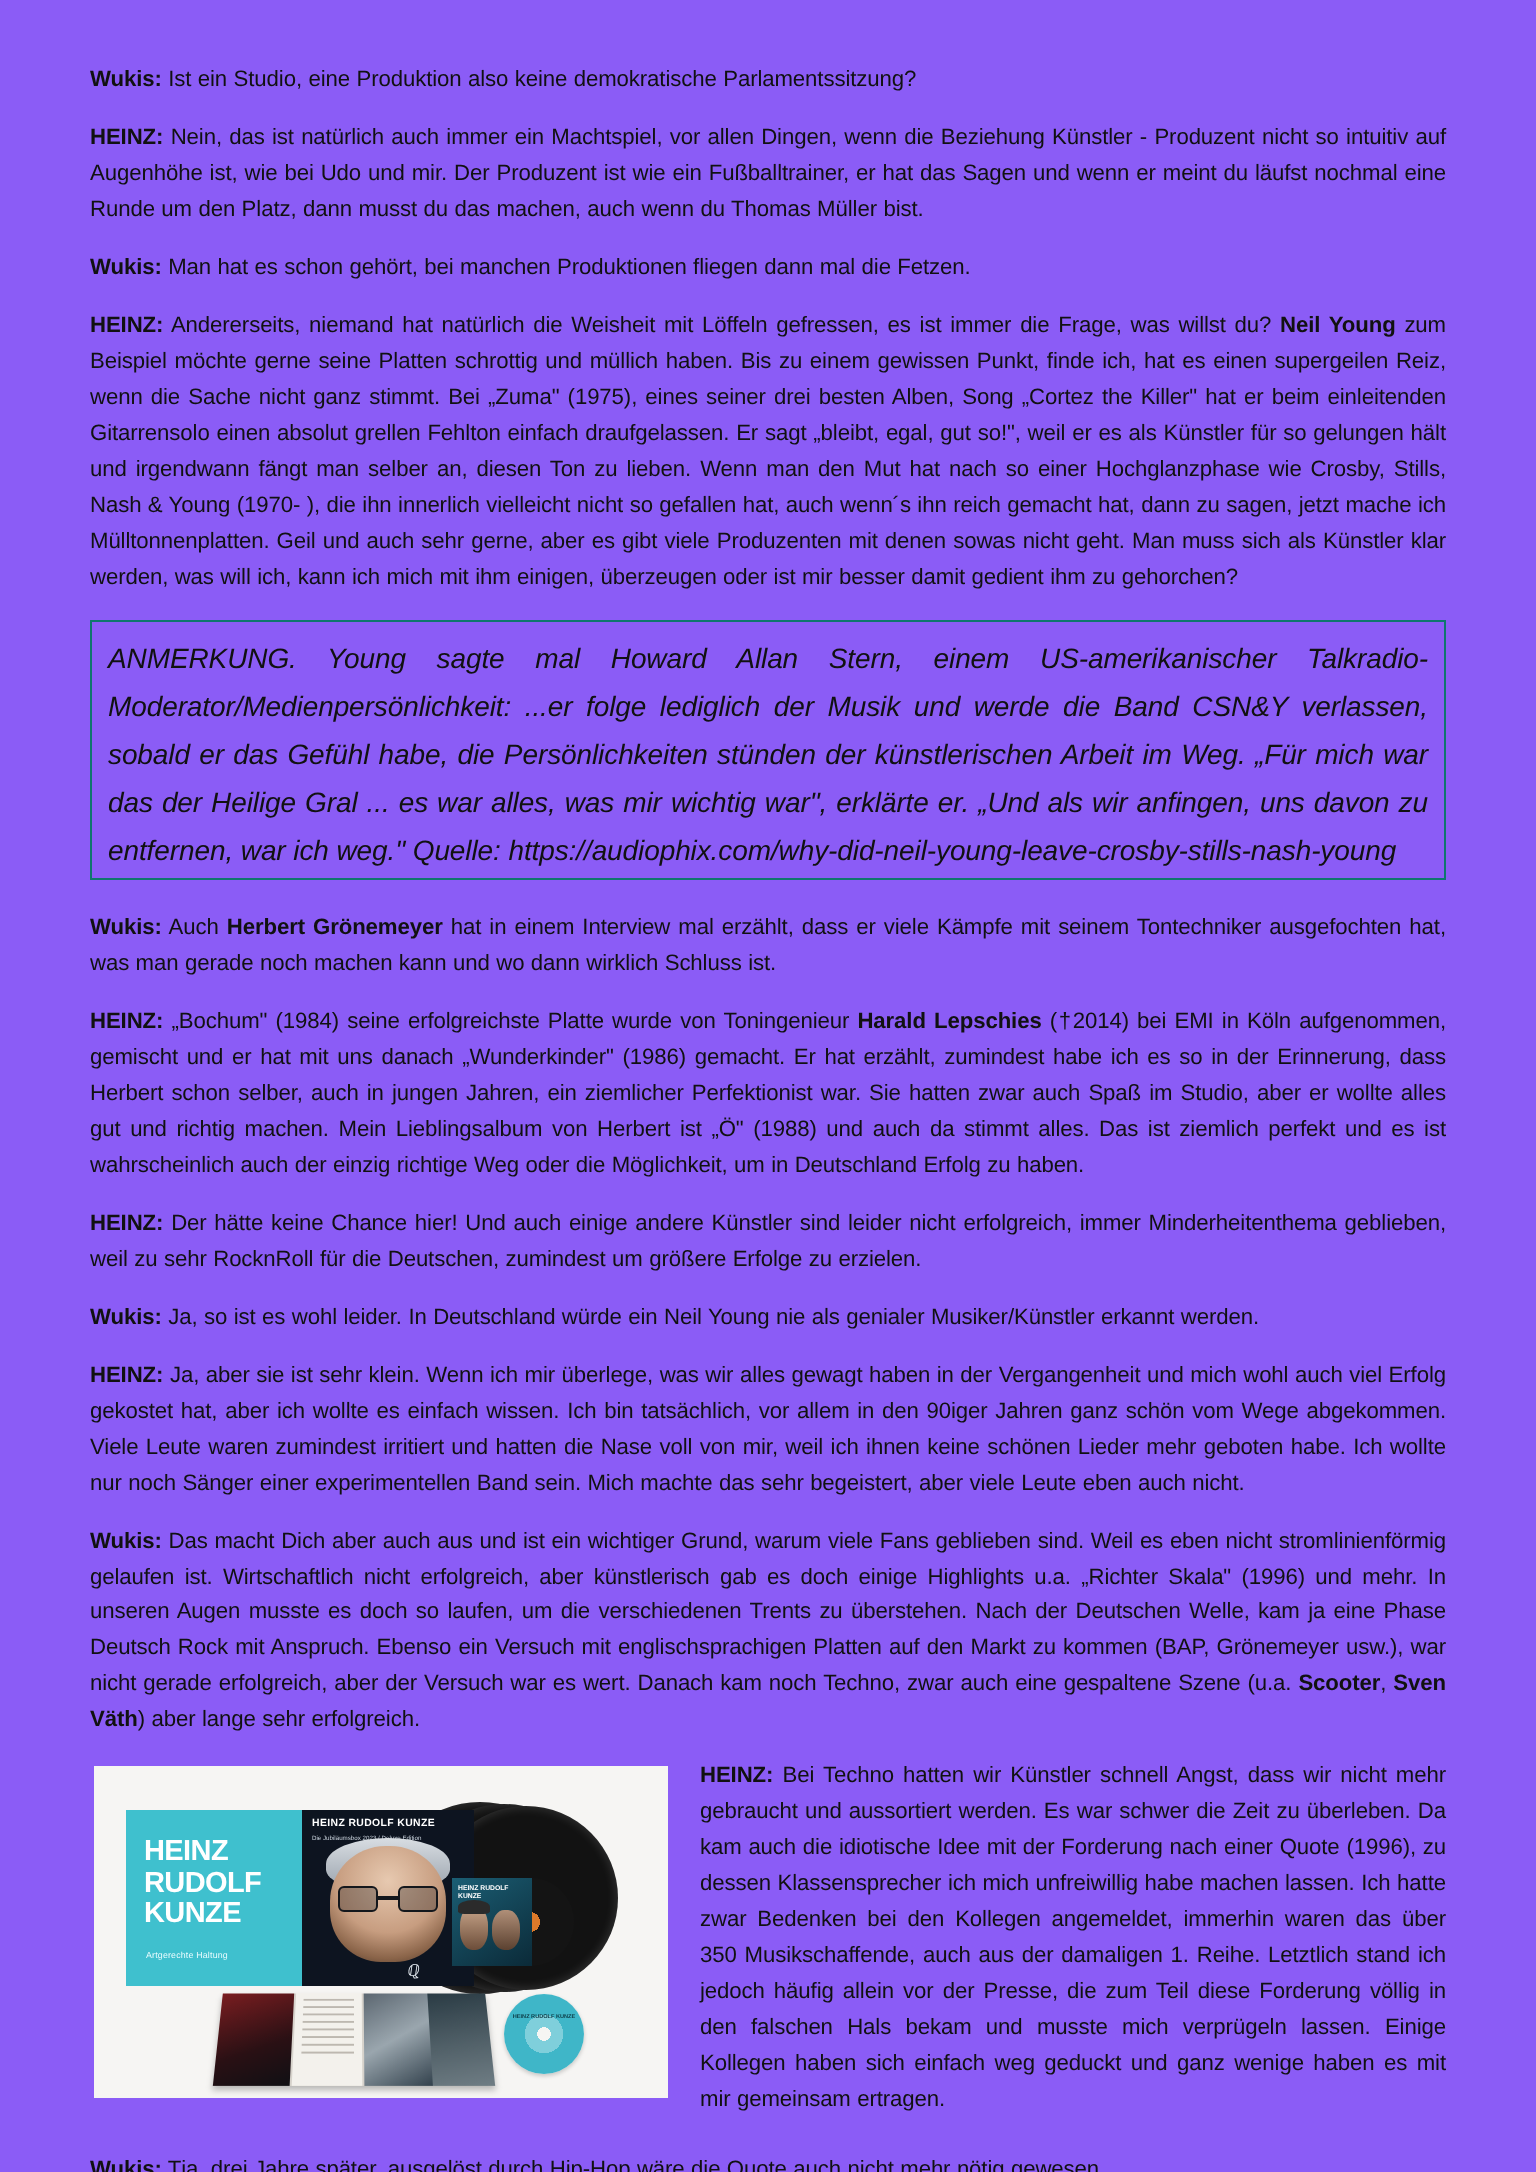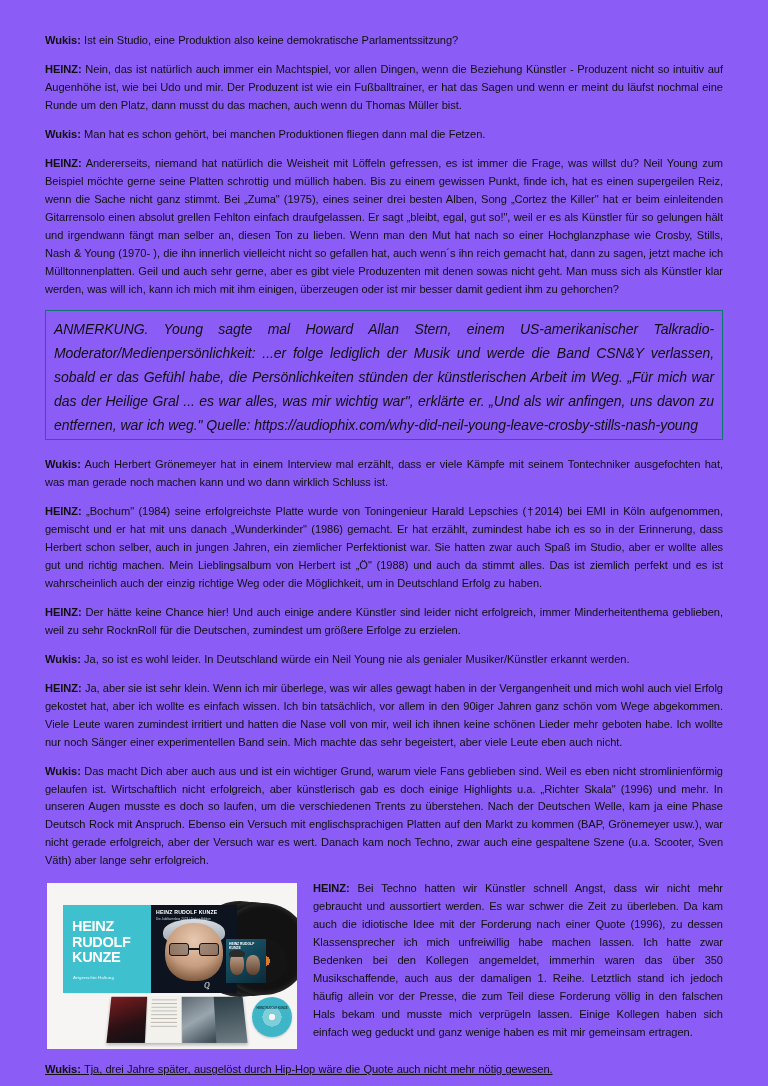--- a/index.html
+++ b/index.html
@@ -25,37 +25,37 @@
   .para {
     font-size: 11.1px;
     line-height: 1.62;
     text-align: justify;
     margin: 0 0 11px 0;
     letter-spacing: -0.05px;
     word-spacing: 0.2px;
   }
   .para.tight { margin-bottom: 10px; }
   .spk { font-weight: bold; }
-  .b { font-weight: normal; }
+  .b { font-weight: bold; }
 
   .note-box {
     border: 1px solid #0f766e;
     padding: 6px 8px 2px 8px;
     margin: 6px 0 16px 0;
     font-style: italic;
     font-size: 14px;
     line-height: 1.72;
     text-align: justify;
     letter-spacing: -0.05px;
   }
 
   
   .imgwrap {
     float: left;
-    width: 250px;
+    width: 287px;
     height: 166px;
     margin: 3px 16px 6px 2px;
     background: #f5f4f2;
     padding: 0;
     box-sizing: border-box;
     position: relative;
     overflow: hidden;
   }
   .boxset {
     position: absolute;

